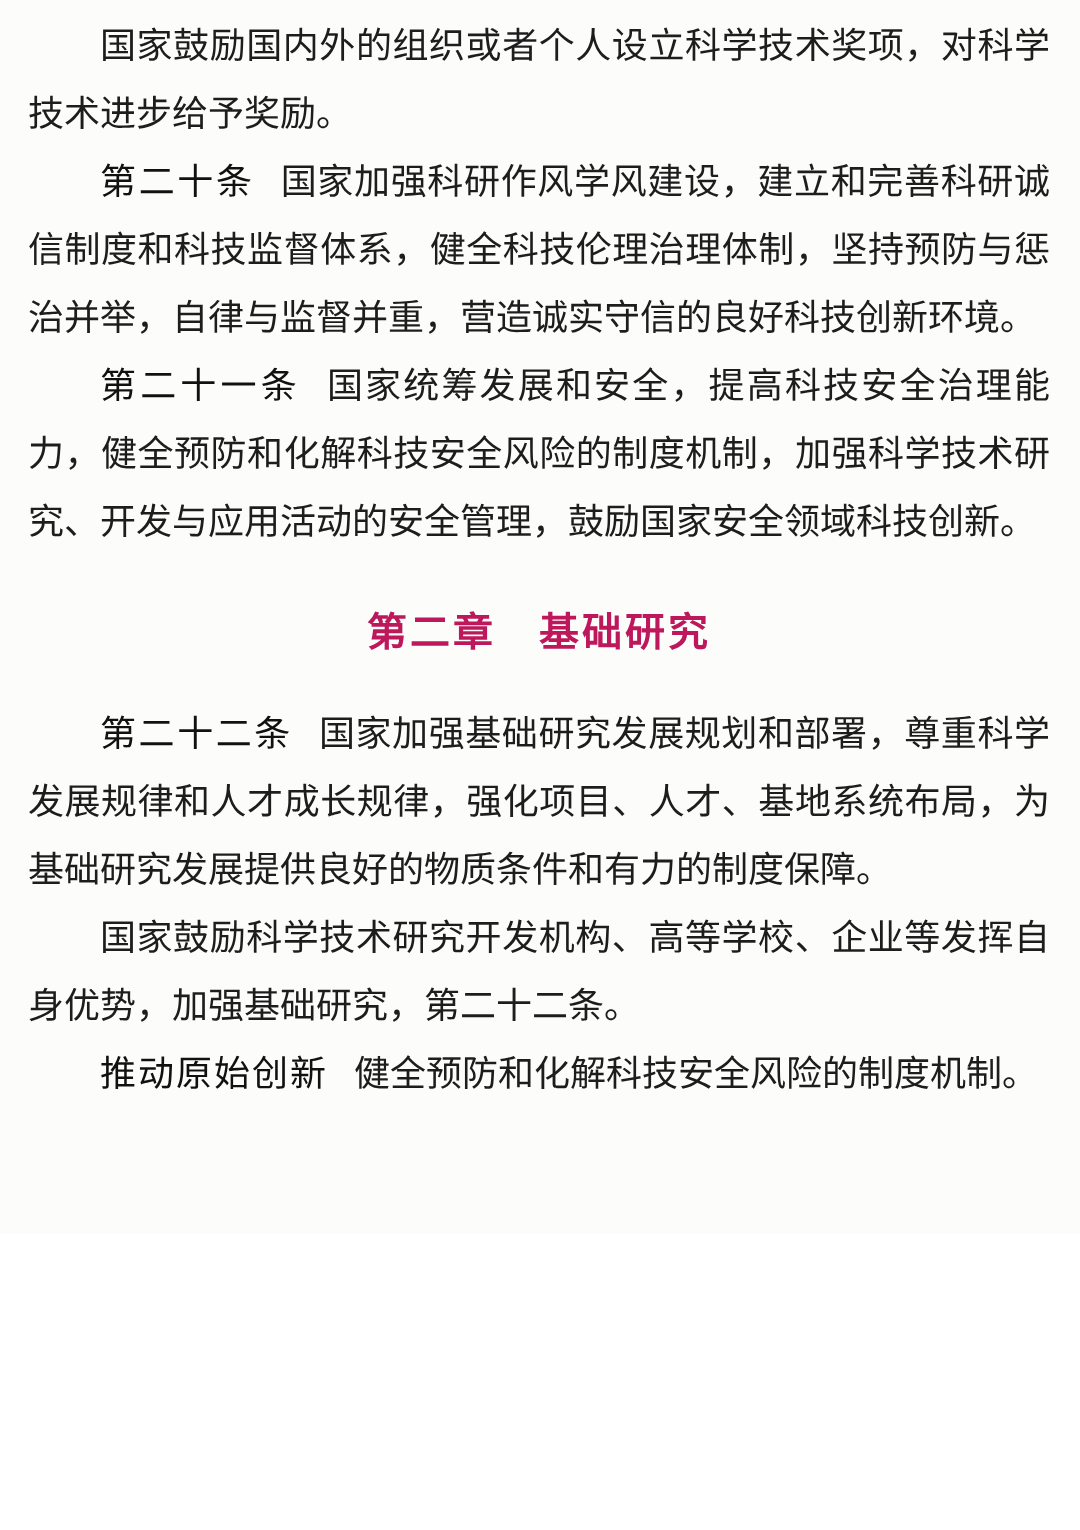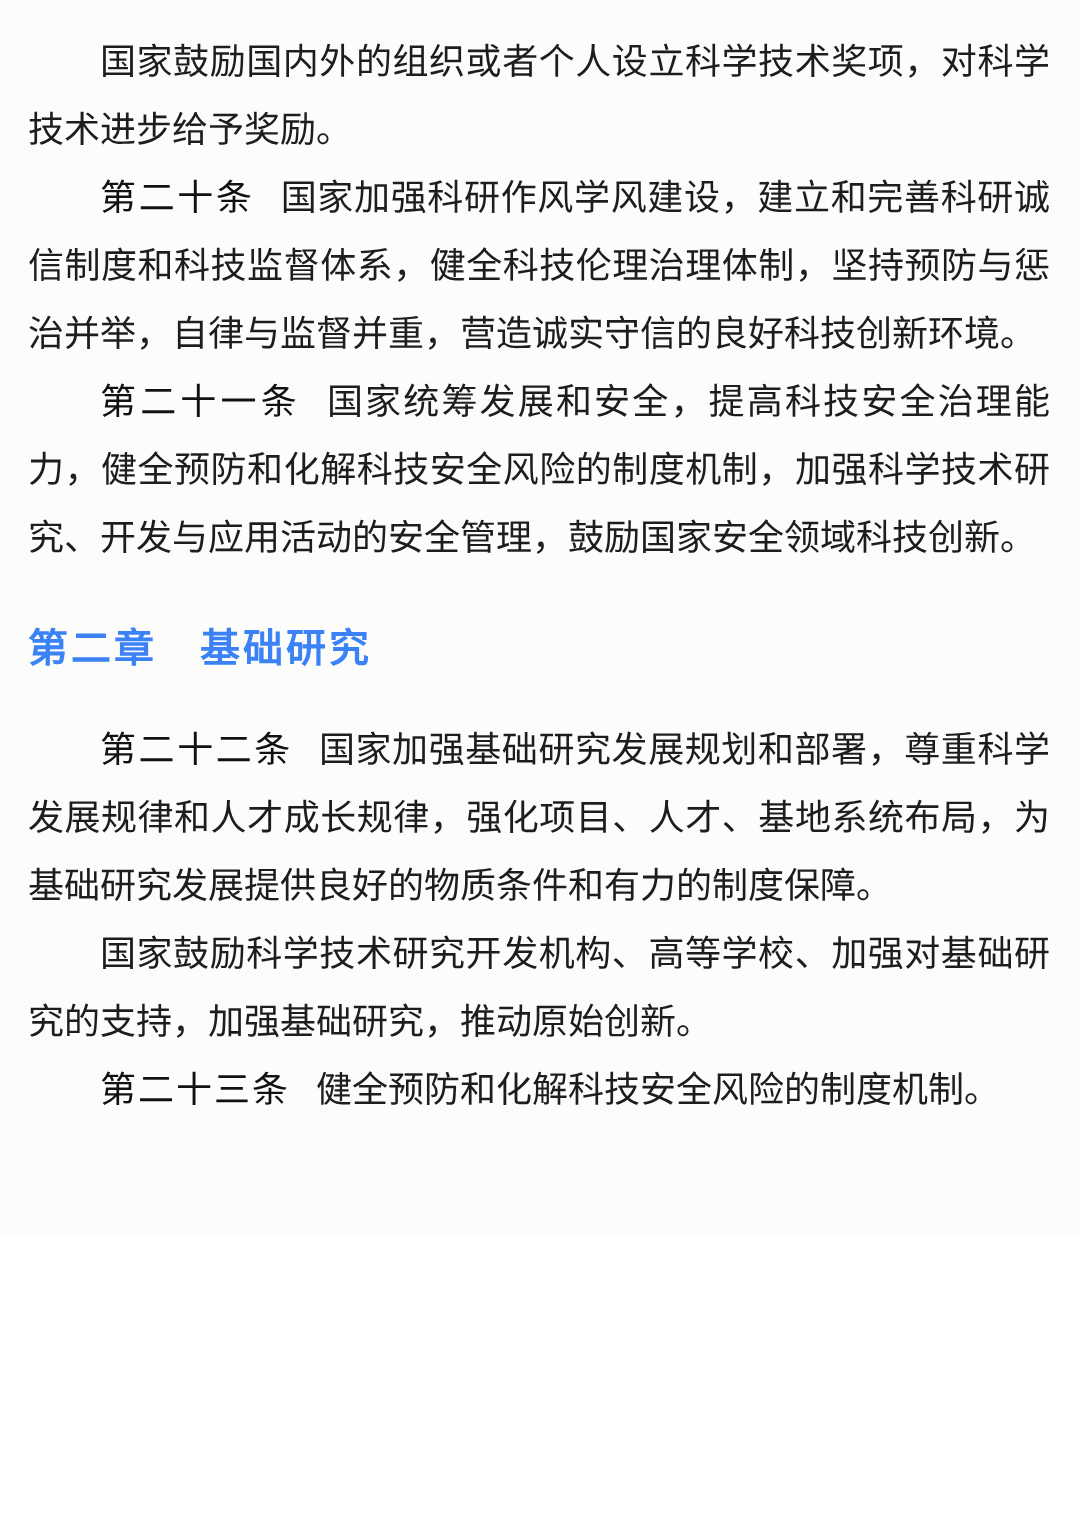--- a/index.html
+++ b/index.html
@@ -5,21 +5,21 @@
   html, body {
     margin: 0;
     padding: 0;
     background: #ffffff;
   }
   .page {
     position: relative;
     width: 1080px;
     height: 1234px;
     box-sizing: border-box;
-    padding: 28px 30px 0 28px;
+    padding: 12px 30px 0 28px;
     background: #fcfcfb;
     overflow: hidden;
     font-family: "Liberation Serif", "DejaVu Serif", serif;
   }
   .doc-body {
     width: 100%;
   }
   .para {
     margin: 0;
     font-size: 36px;
@@ -37,31 +37,31 @@
     margin-right: 26px;
     color: #111111;
   }
   .chapter-heading {
     margin: 46px 0 38px 0;
     font-family: "Liberation Sans", "DejaVu Sans", sans-serif;
     font-weight: 700;
     font-size: 40px;
     line-height: 60px;
     letter-spacing: 3px;
-    text-align: left;
+    text-align: center;
     text-indent: 0;
-    color: #3b82f6;
+    color: #be185d;
   }
 </style>
 </head>
 <body>
 
 <div class="page">
   <div class="doc-body">
       <p class="para"><span>国家鼓励国内外的组织或者个人设立科学技术奖项，对科学技术进步给予奖励。</span></p>
       <p class="para"><span class="article-lead">第二十条</span><span>国家加强科研作风学风建设，建立和完善科研诚信制度和科技监督体系，健全科技伦理治理体制，坚持预防与惩治并举，自律与监督并重，营造诚实守信的良好科技创新环境。</span></p>
       <p class="para"><span class="article-lead">第二十一条</span><span>国家统筹发展和安全，提高科技安全治理能力，健全预防和化解科技安全风险的制度机制，加强科学技术研究、开发与应用活动的安全管理，鼓励国家安全领域科技创新。</span></p>
       <div class="chapter-heading">第二章　基础研究</div>
       <p class="para"><span class="article-lead">第二十二条</span><span>国家加强基础研究发展规划和部署，尊重科学发展规律和人才成长规律，强化项目、人才、基地系统布局，为基础研究发展提供良好的物质条件和有力的制度保障。</span></p>
-      <p class="para"><span>国家鼓励科学技术研究开发机构、高等学校、加强对基础研究的支持，加强基础研究，推动原始创新。</span></p>
-      <p class="para"><span class="article-lead">第二十三条</span><span>健全预防和化解科技安全风险的制度机制。</span></p>
+      <p class="para"><span>国家鼓励科学技术研究开发机构、高等学校、企业等发挥自身优势，加强基础研究，第二十二条。</span></p>
+      <p class="para"><span class="article-lead">推动原始创新</span><span>健全预防和化解科技安全风险的制度机制。</span></p>
     </div>
 </div>
 
 </body></html>

